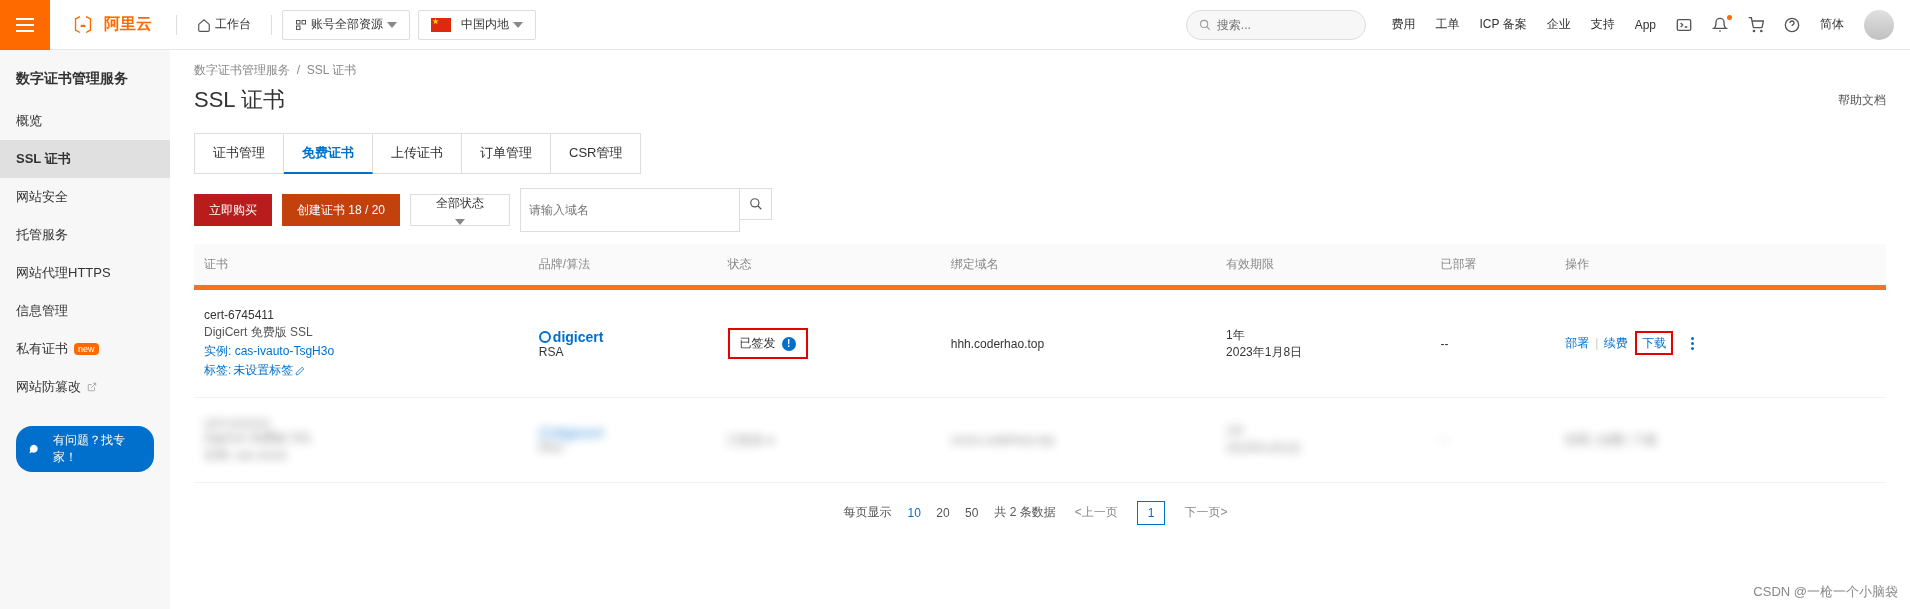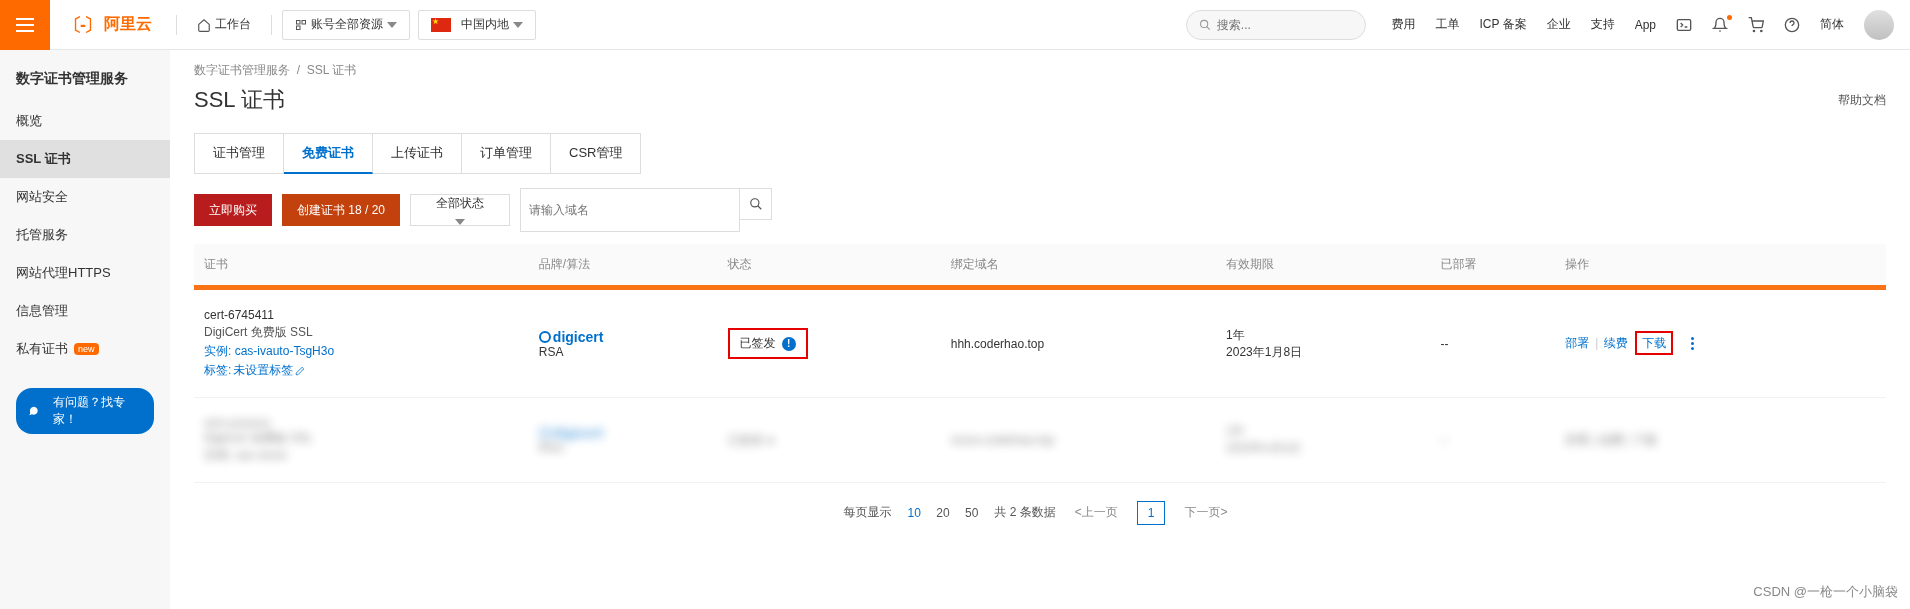--- a/index.html
+++ b/index.html
@@ -188,20 +188,26 @@
     <div class="side-item">
         <span>网站代理HTTPS</span>
       </div>
     <div class="side-item">
         <span>信息管理</span>
       </div>
     <div class="side-item">
       <span>私有证书</span>
       <span class="badge-new">new</span>
     </div>
+    <div class="side-item">
+      <span>网站防篡改</span>
+      <svg width="10" height="10" viewBox="0 0 24 24" fill="none" stroke="#999" stroke-width="2">
+          <path d="M15 3h6v6M10 14L21 3M18 13v6a2 2 0 0 1-2 2H5a2 2 0 0 1-2-2V8a2 2 0 0 1 2-2h6"></path>
+        </svg>
+    </div>
 
     <div class="consult-btn">
       <svg width="12" height="12" viewBox="0 0 24 24">
           <path d="M21 11.5a8.38 8.38 0 0 1-8.5 8.5 8.5 8.5 0 0 1-4-.9L3 21l1.9-5.6A8.5 8.5 0 1 1 21 11.5z"></path>
         </svg>
       <span>有问题？找专家！</span>
     </div>
   </div>
 
   <div class="main">

